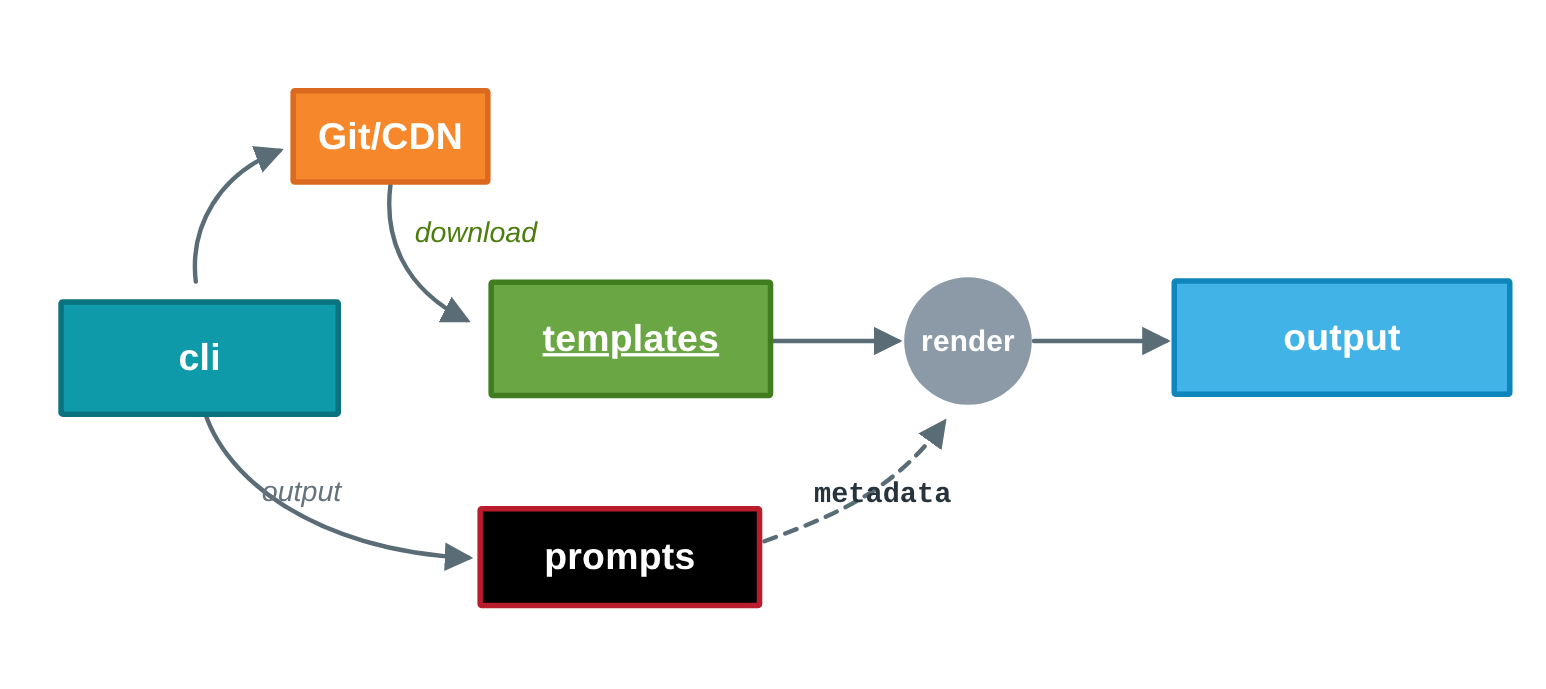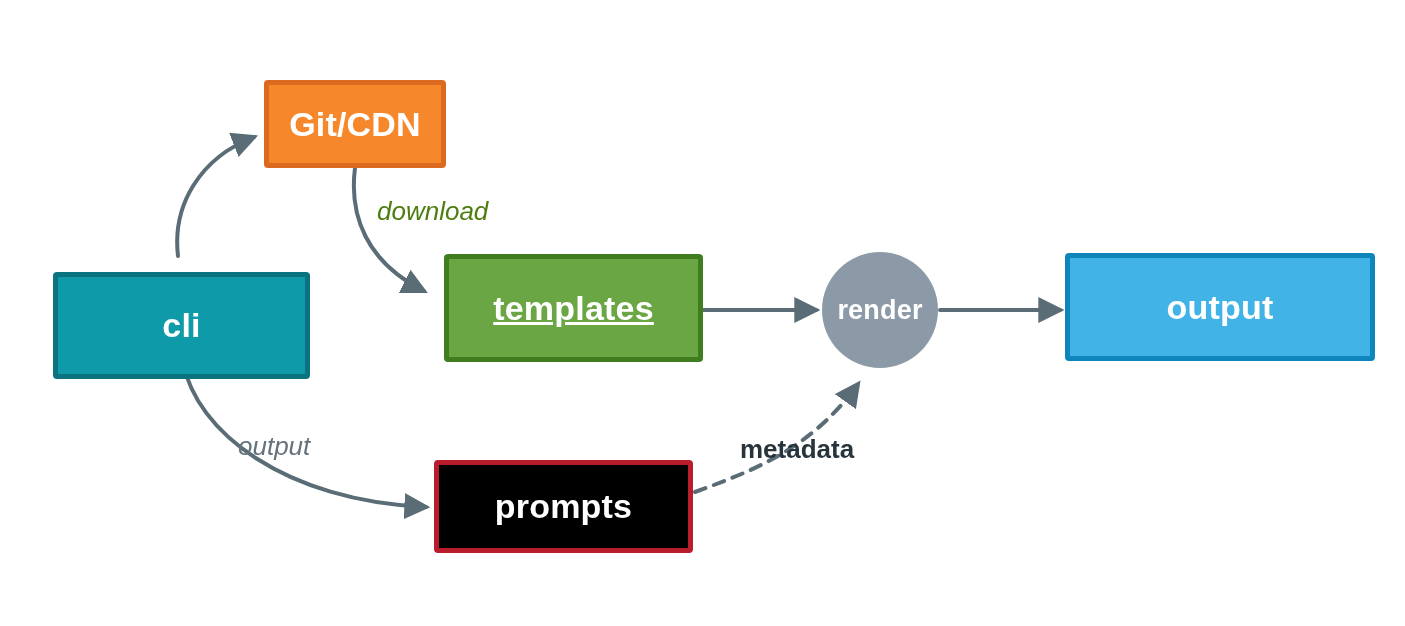--- a/index.html
+++ b/index.html
@@ -51,21 +51,21 @@
   }
   .edge-label {
     position: absolute;
     font-size: 26px;
     white-space: nowrap;
   }
   .edge-label.muted { font-style: italic; }
   .edge-label.strong { font-weight: bold; }
   #label-download { left: 377px; top: 196px; }
   #label-input    { left: 238px; top: 431px; }
-  #label-metadata { left: 740px; top: 434px; }
+  #label-metadata { left: 740px; top: 434px; font-family: Liberation Mono, monospace; }
 </style>
 </head>
 <body>
 
 <div class="diagram">
 
   <svg class="edge-layer" viewBox="0 0 1405 626" xmlns="http://www.w3.org/2000/svg">
     <defs>
       <marker id="arrowhead" viewBox="0 0 12 12" refX="10" refY="6" markerWidth="6.5" markerHeight="6.5" orient="auto-start-reverse">
         <path d="M0,0 L12,6 L0,12 z" fill="#5A6C76"></path>

